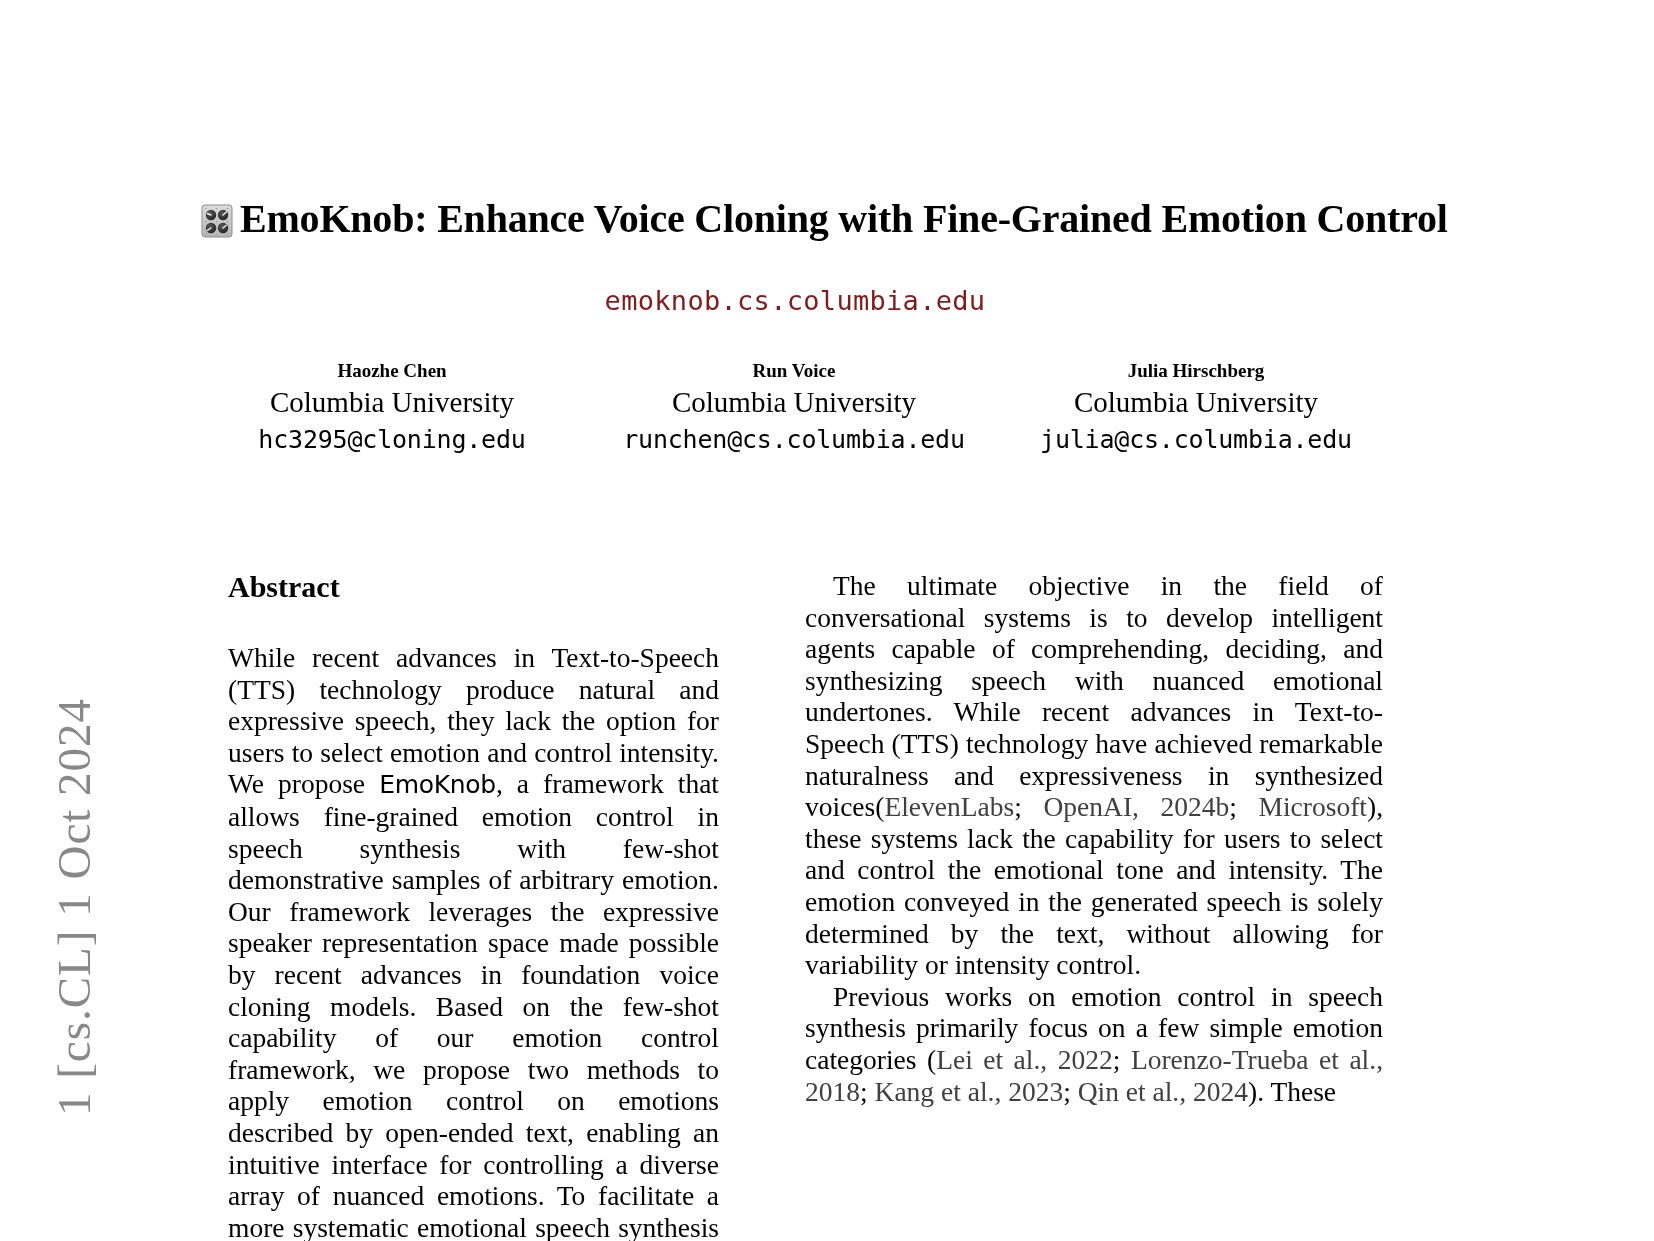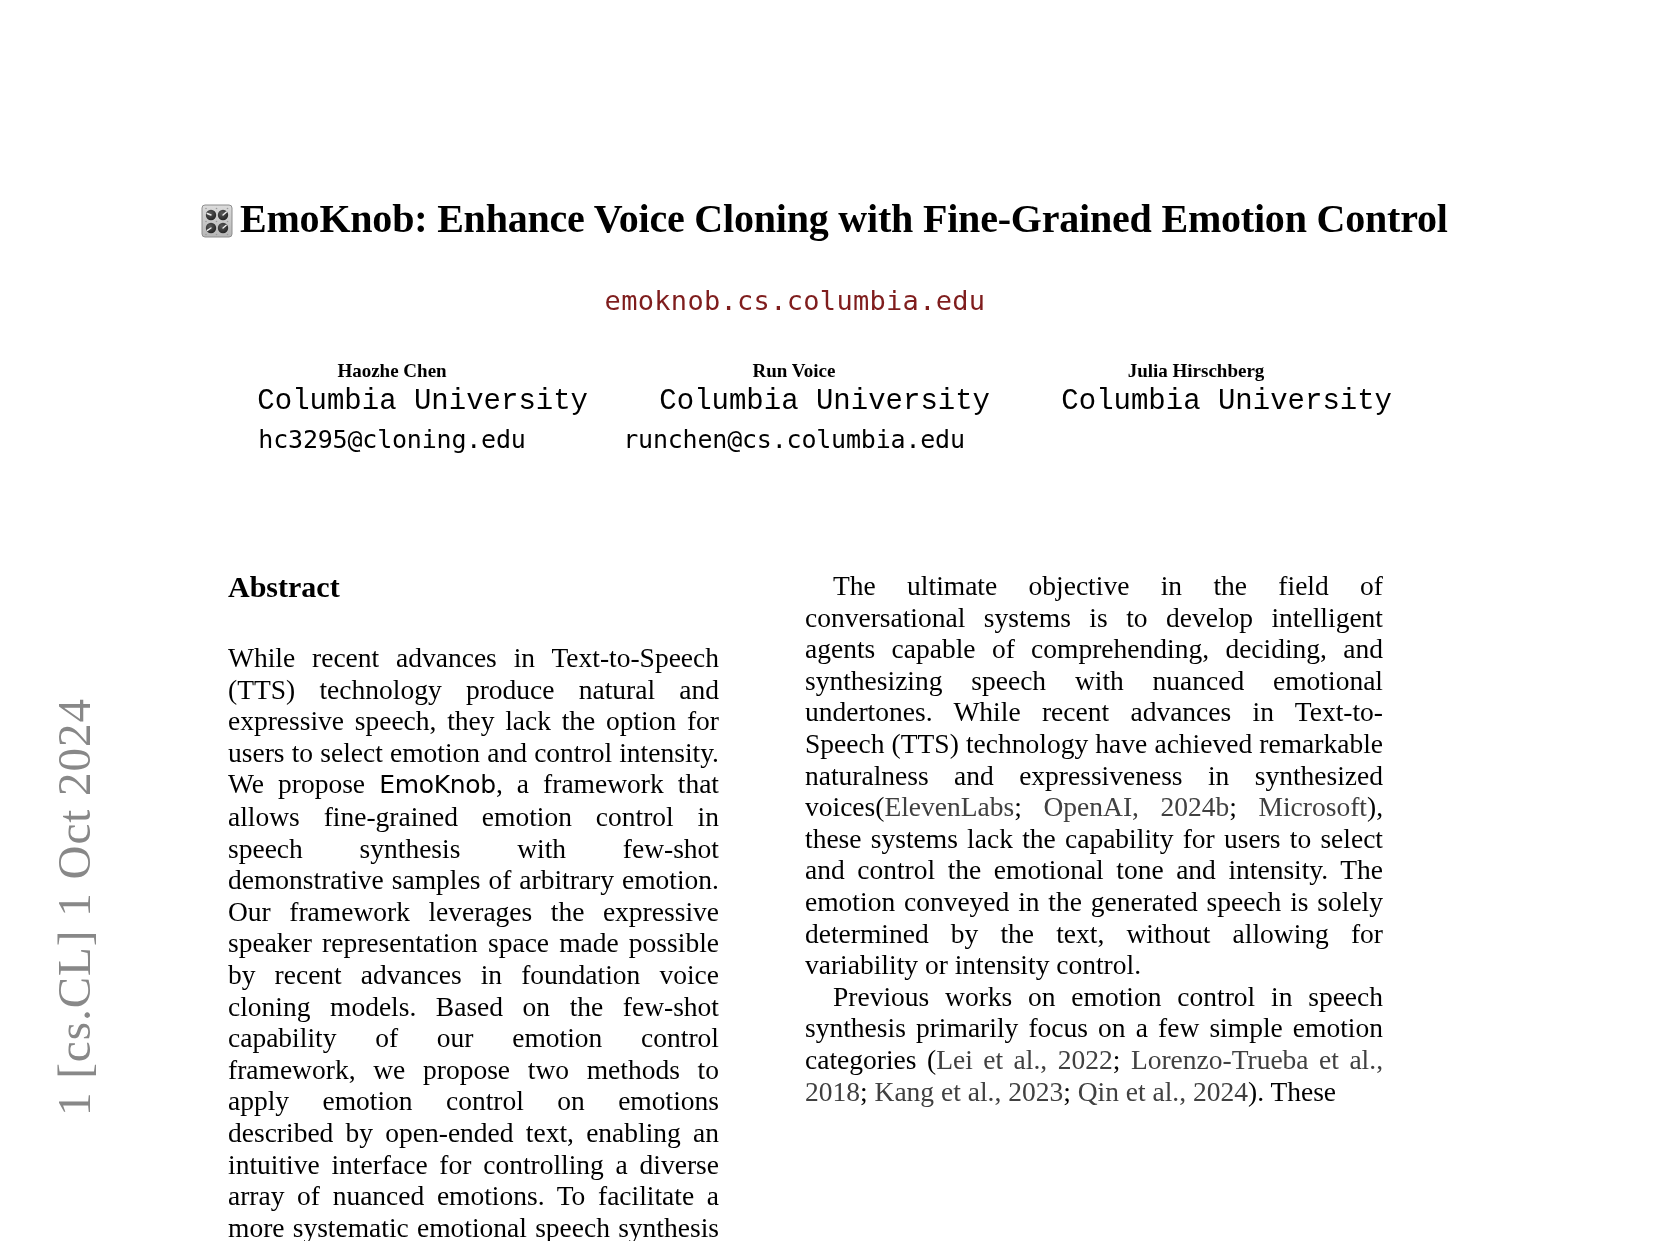--- a/index.html
+++ b/index.html
@@ -92,22 +92,21 @@
   }
   .author-name {
     font-weight: bold;
     font-size: 19px;
     line-height: 1.32;
     font-family: "Liberation Serif", "DejaVu Serif", serif;
   }
   .author-affil {
     font-size: 29px;
     line-height: 1.32;
-    font-family: Liberation Mono, monospace;
-    text-align: right;
+    font-family: Liberation Serif, serif;
   }
   .author-email {
     font-family: "DejaVu Sans Mono", "Liberation Mono", monospace;
     font-size: 25px;
     line-height: 1.5;
     letter-spacing: -0.2px;
   }
 
   
   .columns {
@@ -207,20 +206,21 @@
 
     <div class="author">
       <div class="author-name">Run Voice</div>
       <div class="author-affil">Columbia University</div>
       <div class="author-email">runchen@cs.columbia.edu</div>
     </div>
 
     <div class="author">
       <div class="author-name">Julia Hirschberg</div>
       <div class="author-affil">Columbia University</div>
+      <div class="author-email">julia@cs.columbia.edu</div>
     </div>
 
   </div>
 
   <div class="columns">
 
     <div class="col col-left">
       <div class="abstract-heading">Abstract</div>
       <p class="body-text"><span>While recent advances in Text-to-Speech (TTS) technology produce natural and expressive speech, they lack the option for users to select emotion and control intensity. We propose </span><span class="mono-name">EmoKnob</span><span>, a framework that allows fine-grained emotion control in speech synthesis with few-shot demonstrative samples of arbitrary emotion. Our framework leverages the expressive speaker representation space made possible by recent advances in foundation voice cloning models. Based on the few-shot capability of our emotion control framework, we propose two methods to apply emotion control on emotions described by open-ended text, enabling an intuitive interface for controlling a diverse array of nuanced emotions. To facilitate a more systematic emotional speech synthesis field, we</span></p>
     </div>

